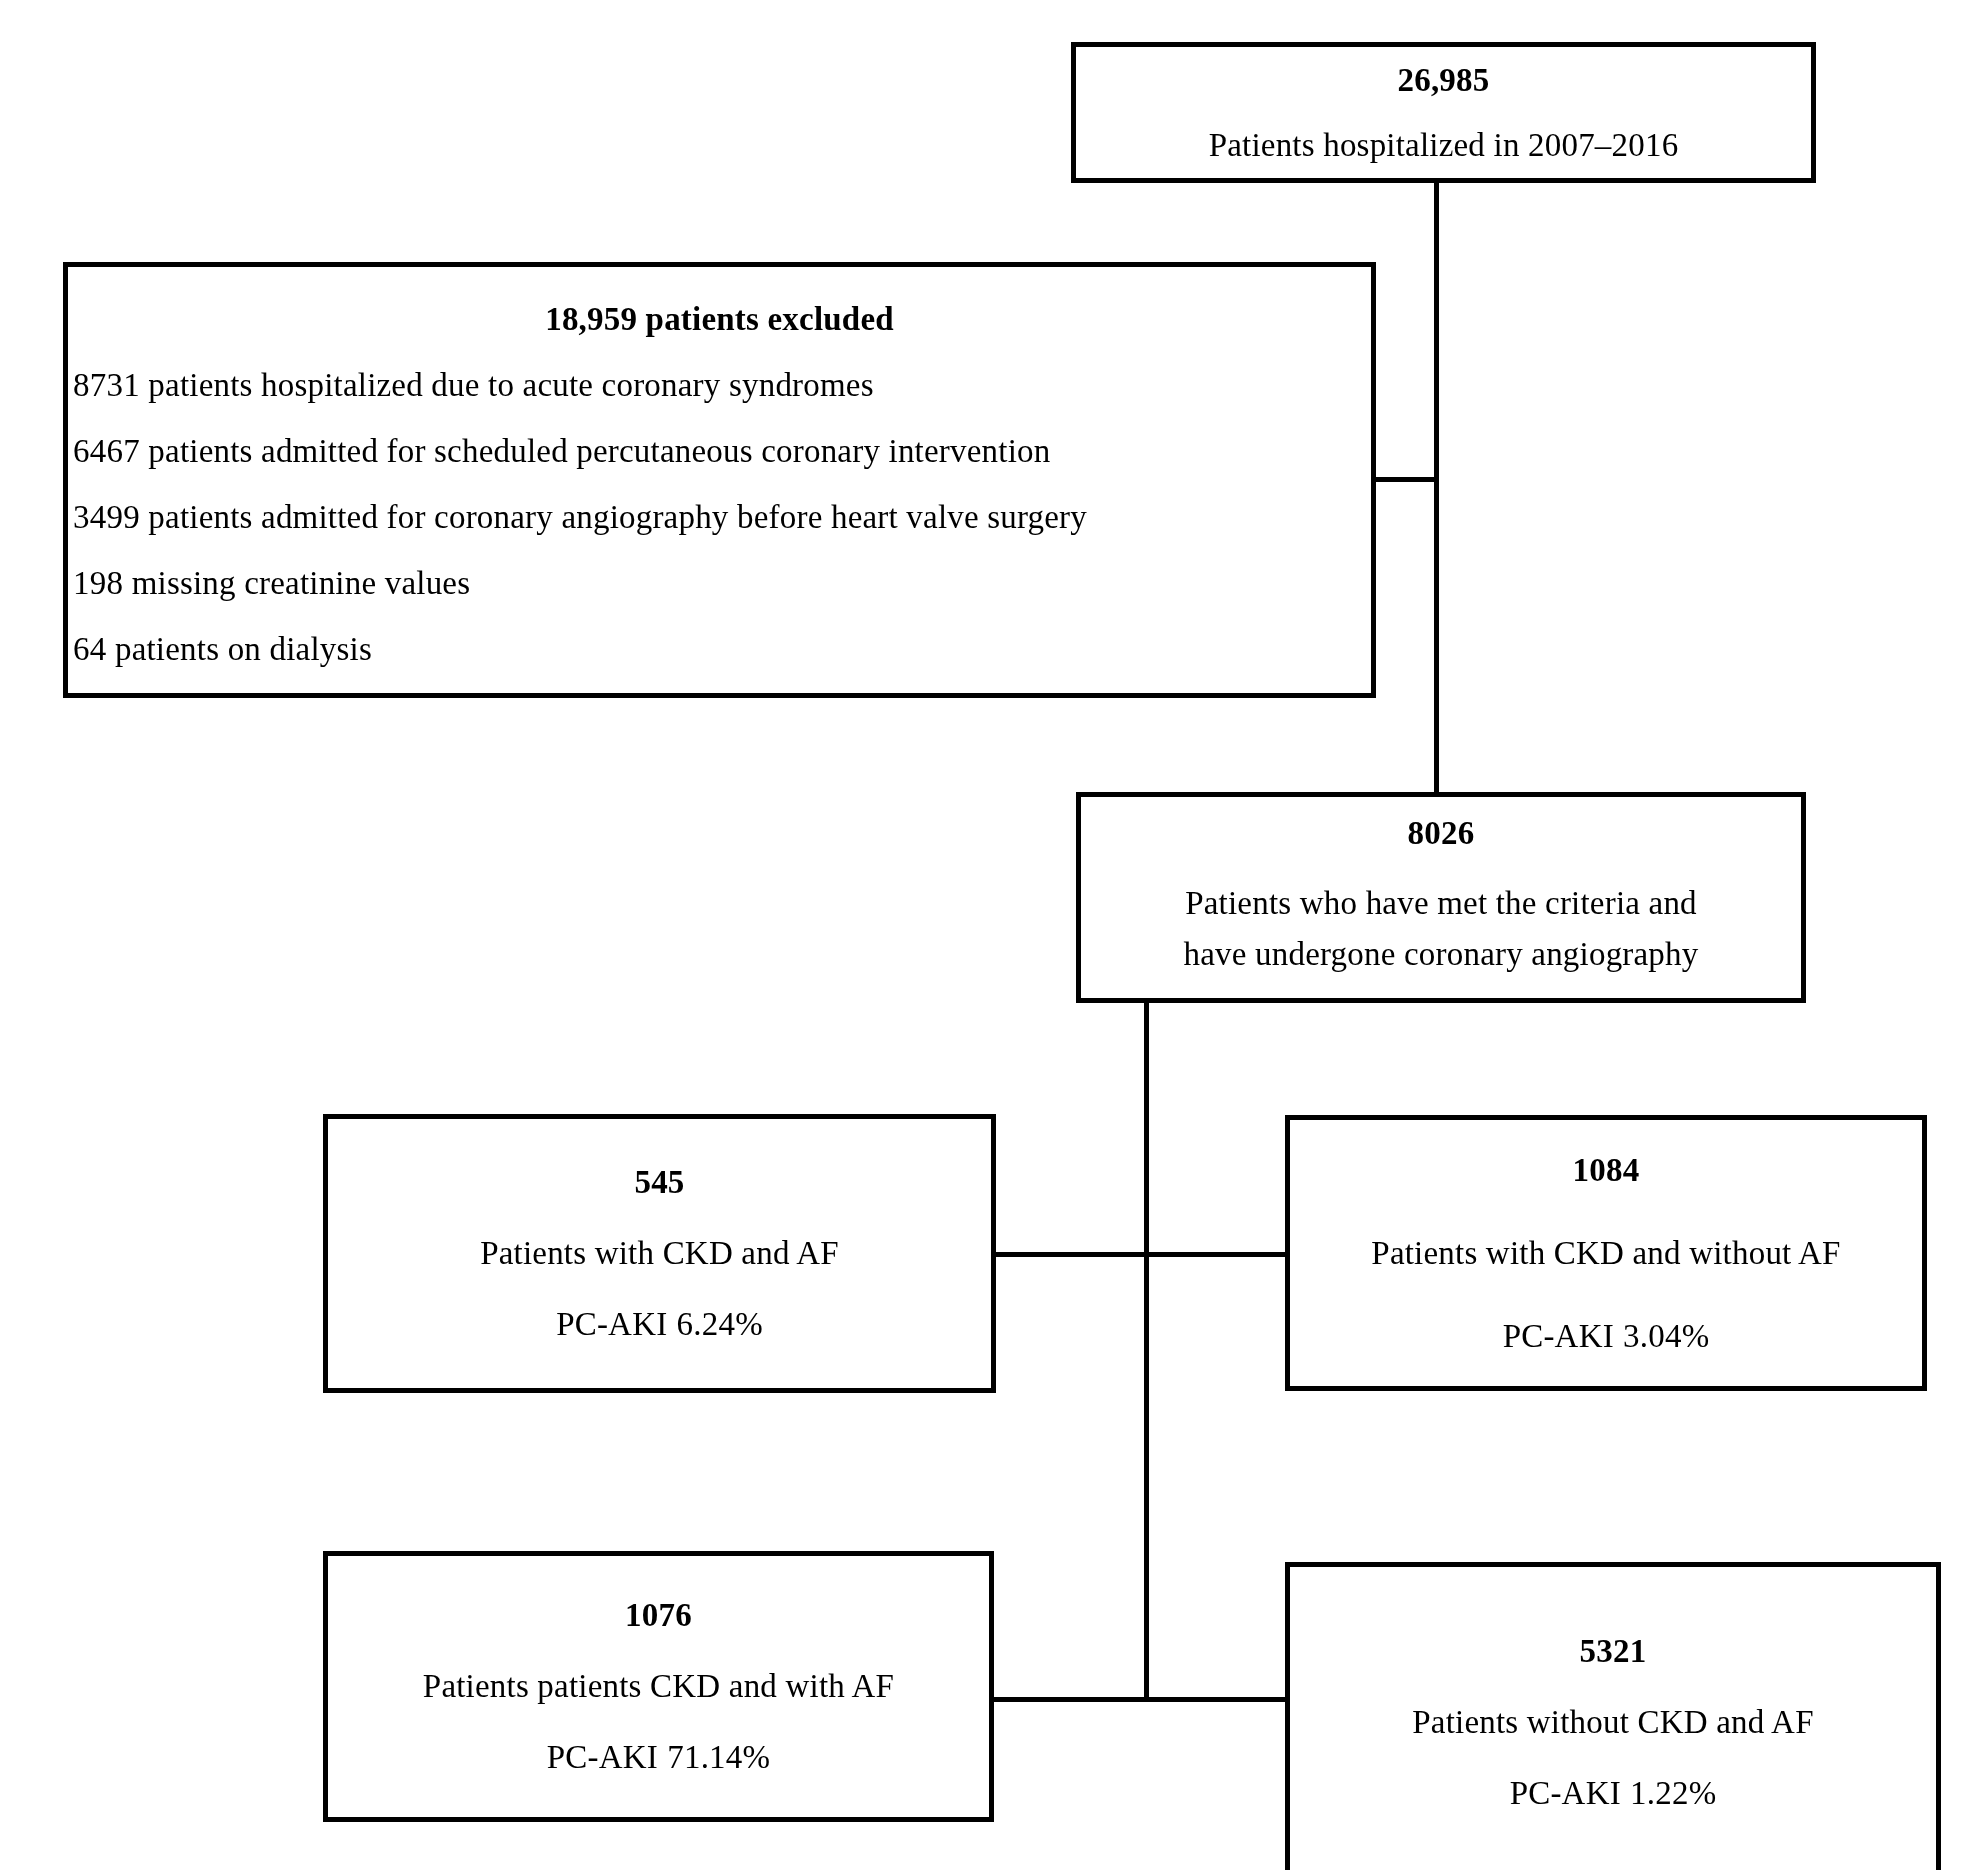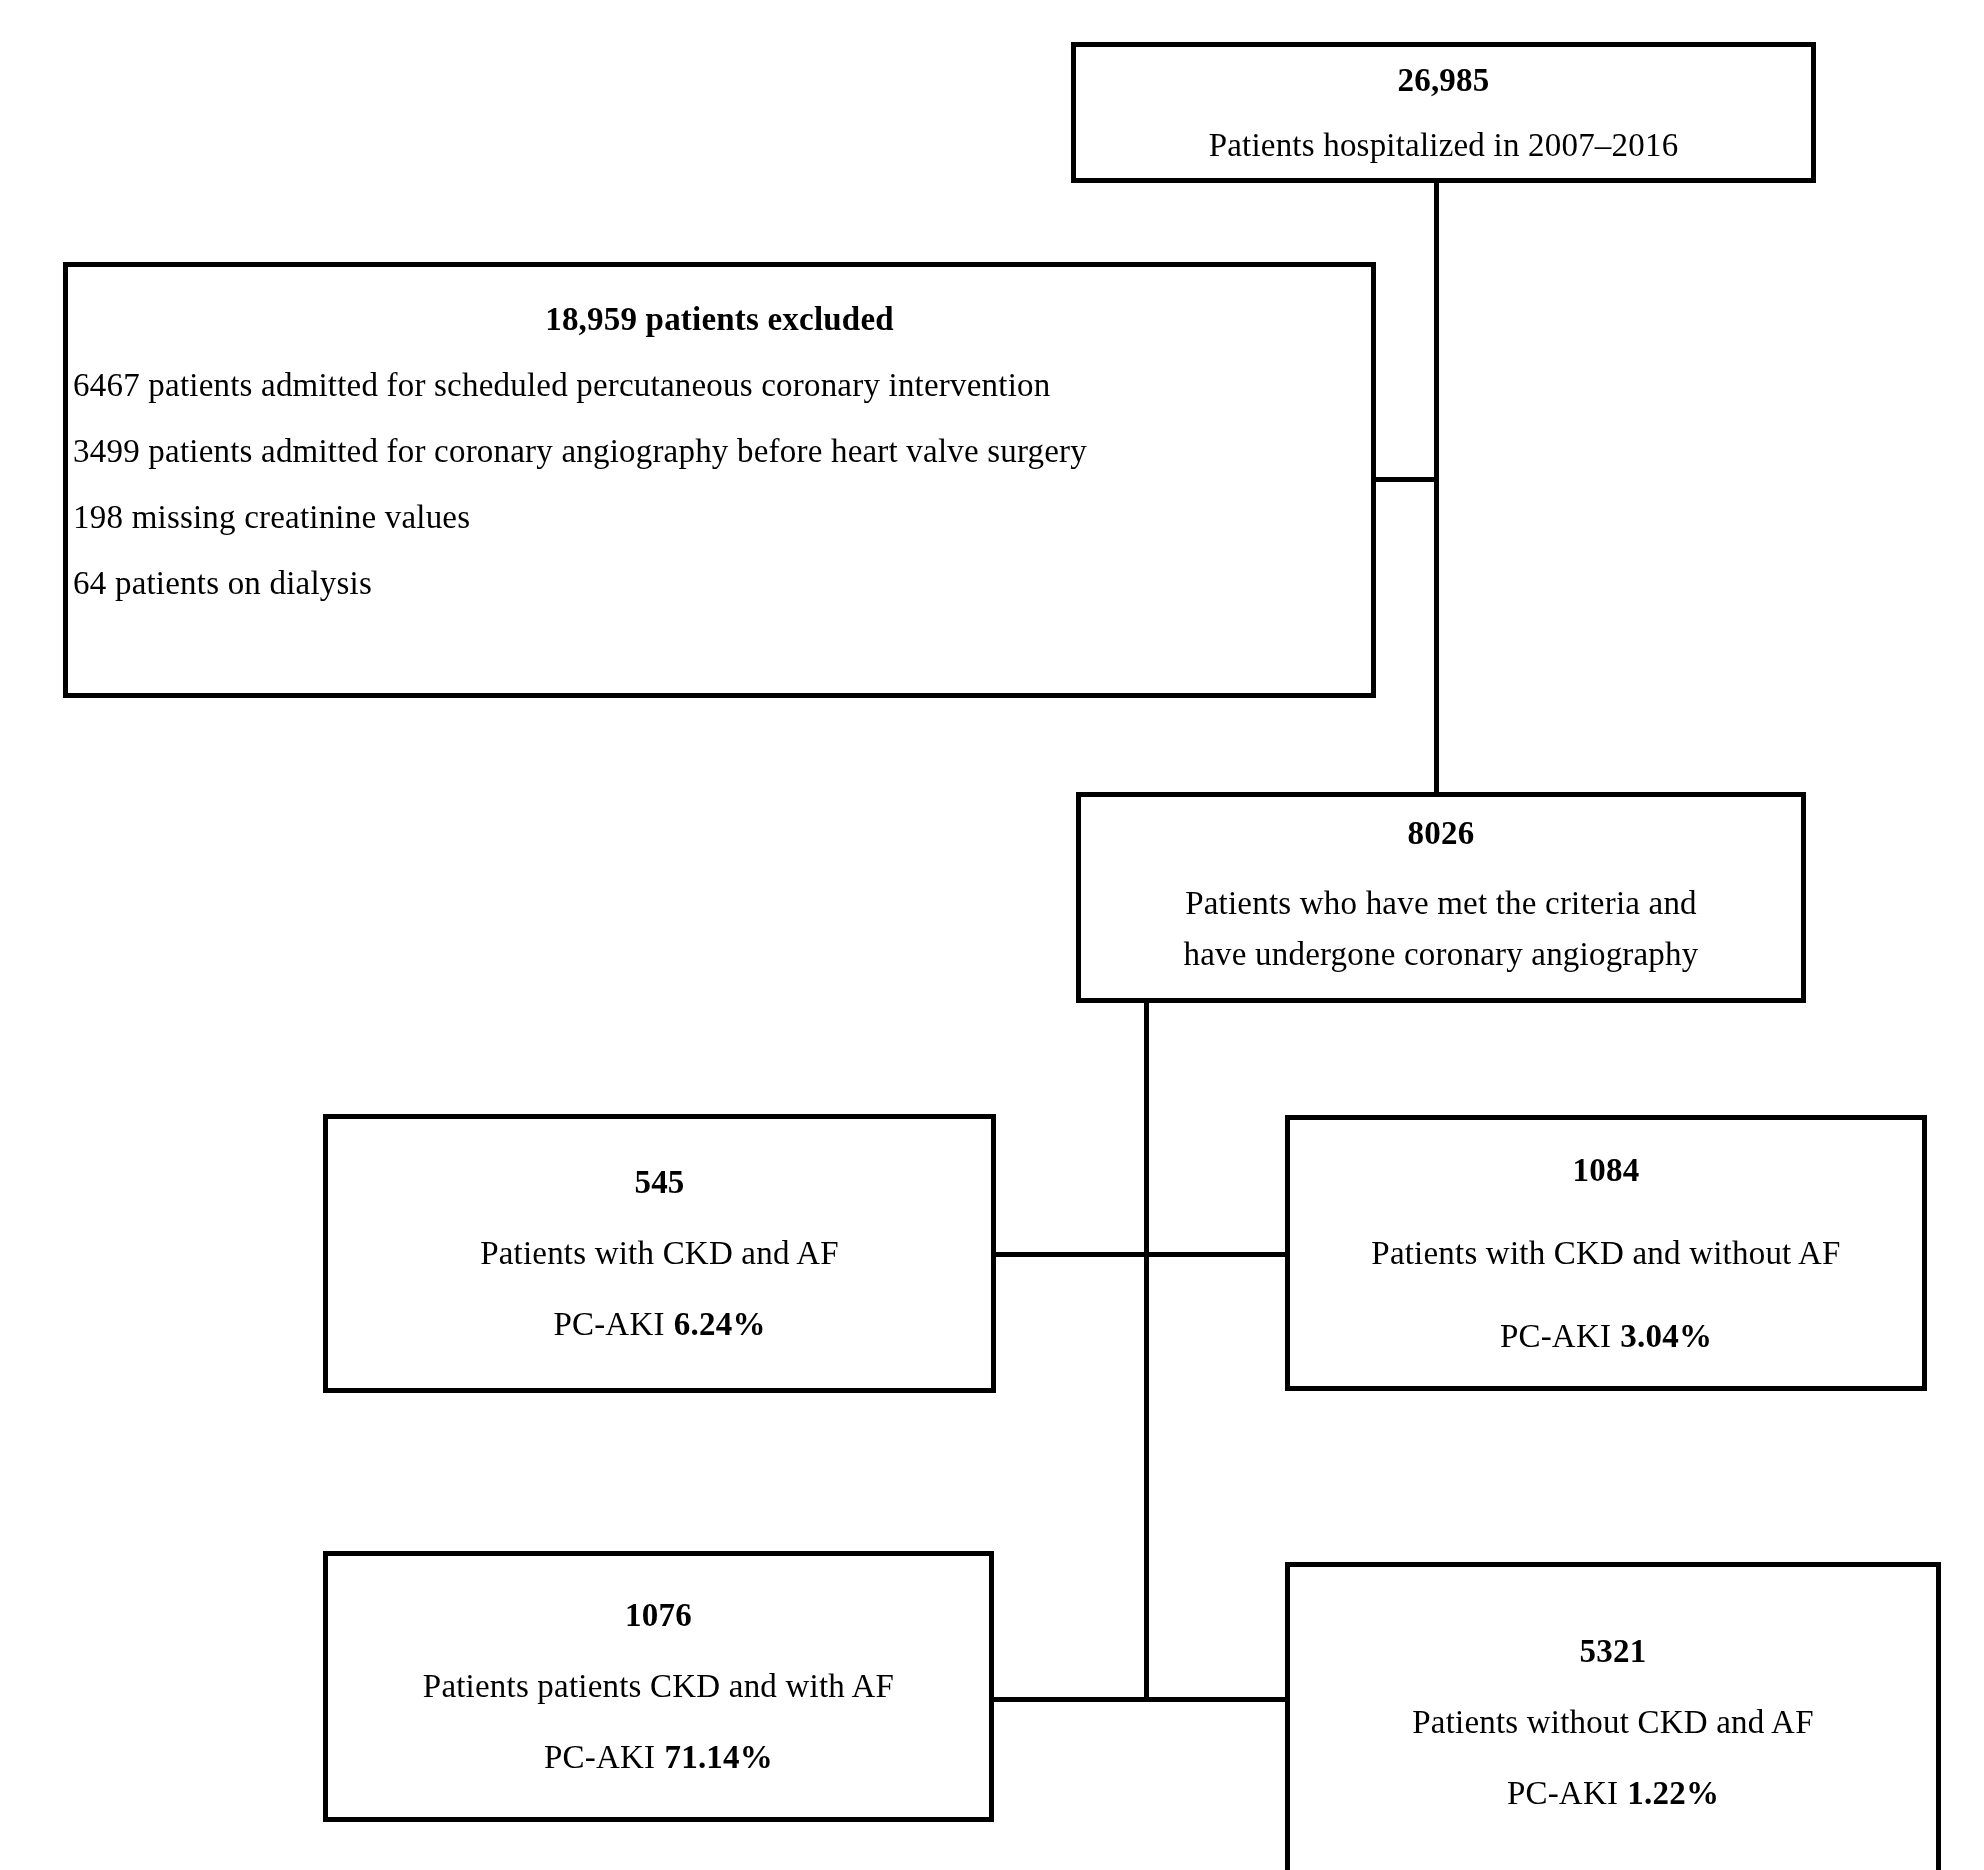--- a/index.html
+++ b/index.html
@@ -36,21 +36,21 @@
   #box-ckd-noaf     { left: 1285px; top: 1115px; width: 642px; height: 276px; gap: 46px; }
   #box-nockd-af     { left: 323px;  top: 1551px; width: 671px; height: 271px; gap: 34px; }
   #box-nockd-noaf   { left: 1285px; top: 1562px; width: 656px; height: 320px; gap: 34px; }
 
   #box-excluded .excl-title { line-height: 66px; font-weight: 700; text-align: center; }
   #box-excluded .excl-item  { line-height: 66px; text-align: left; white-space: nowrap; }
 
   #box-criteria .num { margin-bottom: 25.6px; }
   #box-criteria .crit-line { line-height: 51px; }
 
-  .pcaki-value { font-weight: 700; margin-left: 0.28em; }
+  .pcaki-value { font-weight: 400; margin-left: 0.28em; }
 
   
   #line-top-down  { left: 1434px; top: 181px;  width: 5.1px;   height: 614px; }
   #line-excluded  { left: 1371px; top: 477px;  width: 68px; height: 5.1px; }
   #line-mid-down  { left: 1144px; top: 1000px; width: 5.1px;   height: 701px; }
   #line-row1      { left: 995px; top: 1252px; width: 293px; height: 5.1px; }
   #line-row2      { left: 992px; top: 1697px; width: 296px; height: 5.1px; }
 </style>
 </head>
 <body>
@@ -63,20 +63,21 @@
   <div class="line" id="line-row1"></div>
   <div class="line" id="line-row2"></div>
 
   <div class="box" id="box-hospitalized">
     <div class="num">26,985</div>
     <div>Patients hospitalized in 2007–2016</div>
   </div>
 
   <div class="box" id="box-excluded">
     <div class="excl-title">18,959 patients excluded</div>
+    <div class="excl-item">8731 patients hospitalized due to acute coronary syndromes</div>
     <div class="excl-item">6467 patients admitted for scheduled percutaneous coronary intervention</div>
     <div class="excl-item">3499 patients admitted for coronary angiography before heart valve surgery</div>
     <div class="excl-item">198 missing creatinine values</div>
     <div class="excl-item">64 patients on dialysis</div>
   </div>
 
   <div class="box" id="box-criteria">
     <div class="num">8026</div>
     <div class="crit-line">Patients who have met the criteria and</div>
     <div class="crit-line">have undergone coronary angiography</div>

